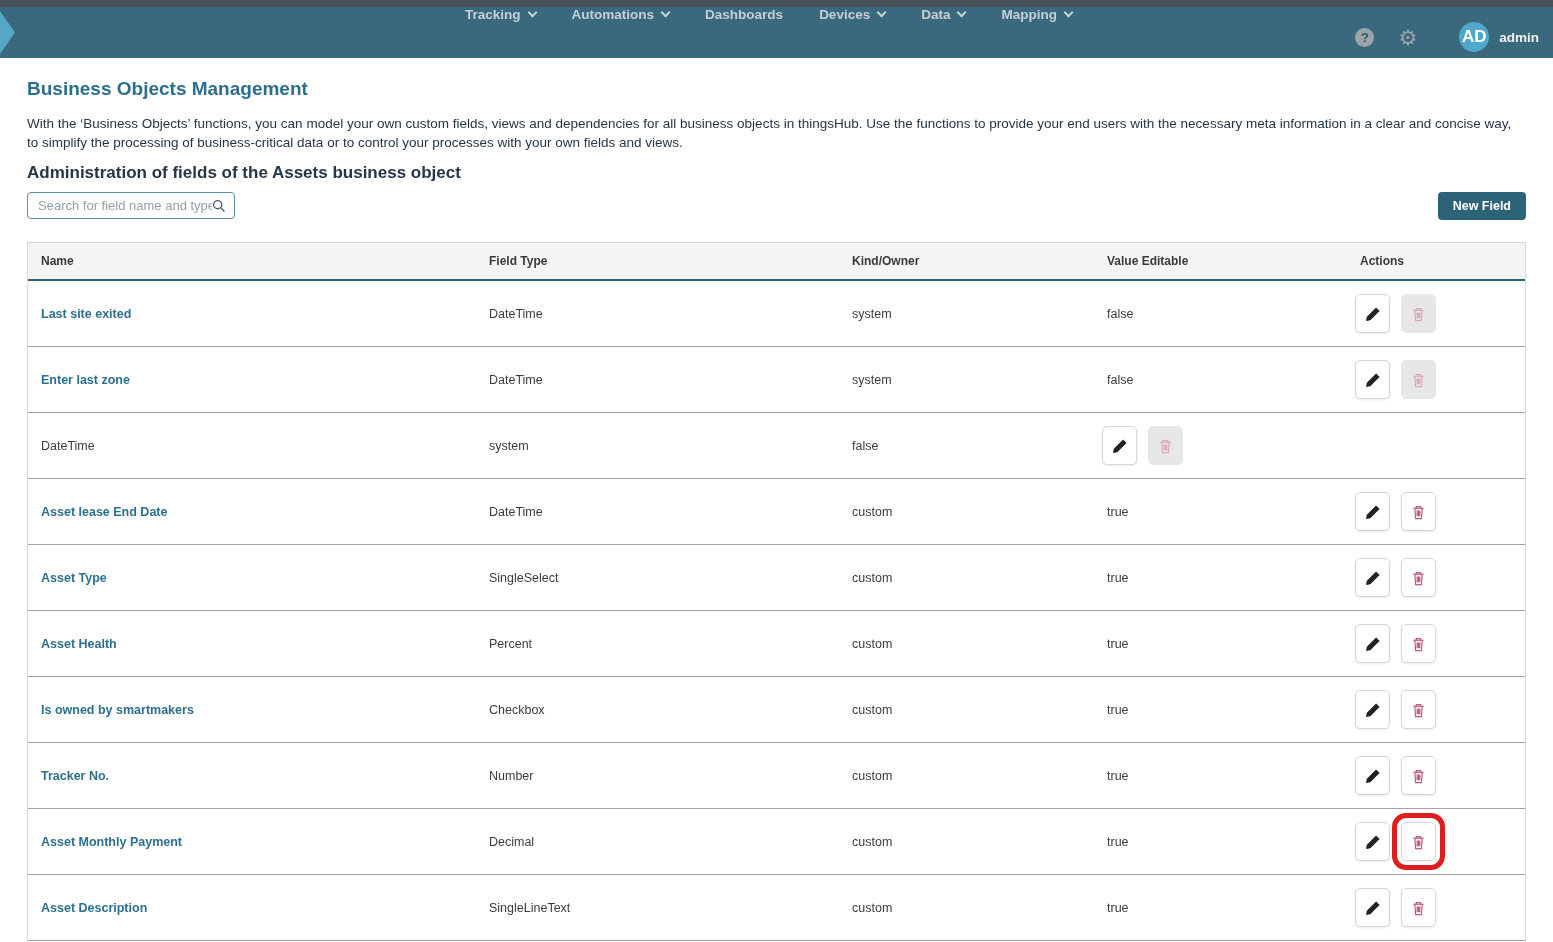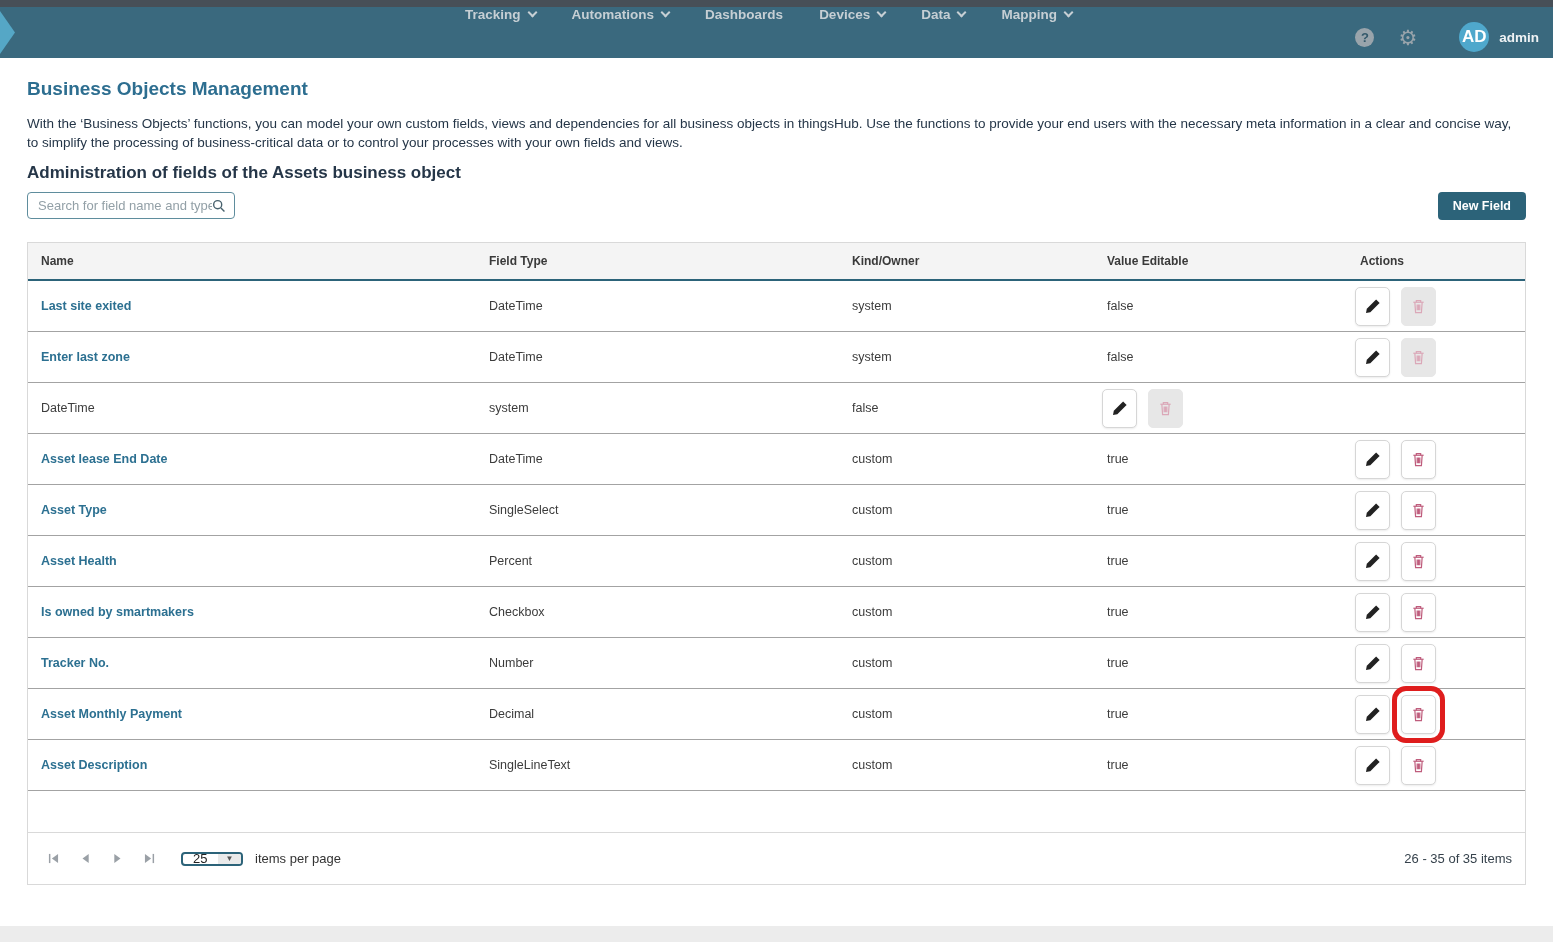--- a/index.html
+++ b/index.html
@@ -69,21 +69,21 @@
   .grid { margin-top:22px; border:1px solid #d9d9d9; background:#5eead4; }
   .thead {
     display:grid; grid-template-columns:448px 363px 255px 253px 1fr;
     height:38px; align-items:center; background:#f4f4f4;
     border-bottom:2px solid #2c6379;
     font-size:12px; font-weight:bold; color:#3a3a3a;
   }
   .thead .hcell { padding-left:13px; }
   .trow {
     display:grid; grid-template-columns:448px 363px 255px 253px 1fr;
-    height:51px; align-items:center; border-bottom:1px solid #a3a3a3;
+    height:66px; align-items:center; border-bottom:1px solid #a3a3a3;
     font-size:12.5px; color:#3c3c3c; background:#fff;
   }
   .cell { padding-left:13px; }
   .cell-name { padding-left:13px; color:#2c7091; font-weight:bold; text-decoration:none; cursor:pointer; }
   .cell-actions { display:flex; align-items:center; gap:11px; padding-left:8px; }
   .act-btn {
     width:35px; height:39px; background:#fff; border:1px solid #d6d6d6; border-radius:5px;
     display:flex; align-items:center; justify-content:center; cursor:pointer;
     box-shadow:0 1px 2px rgba(0,0,0,0.08);
   }

